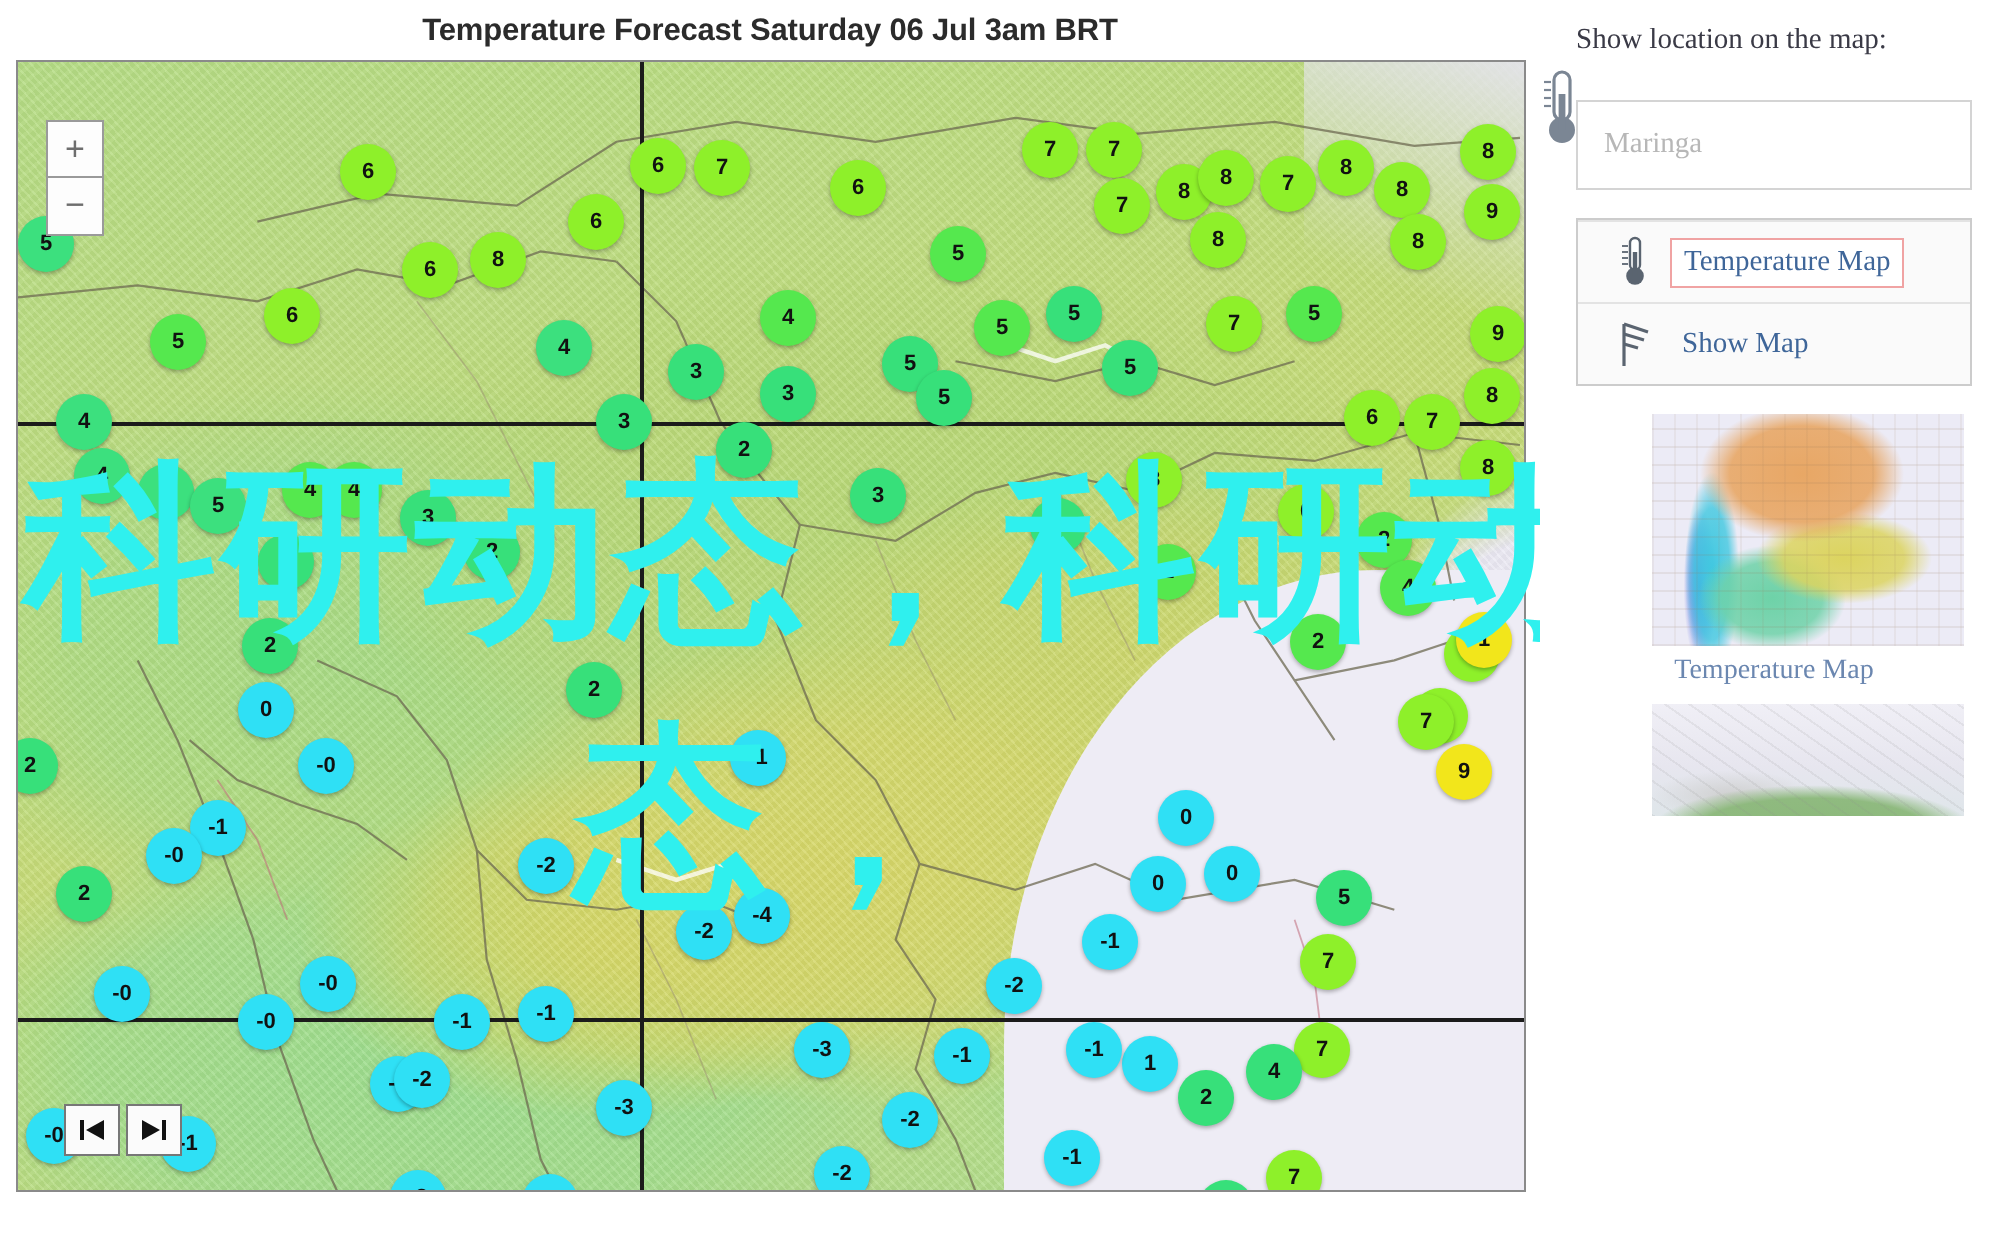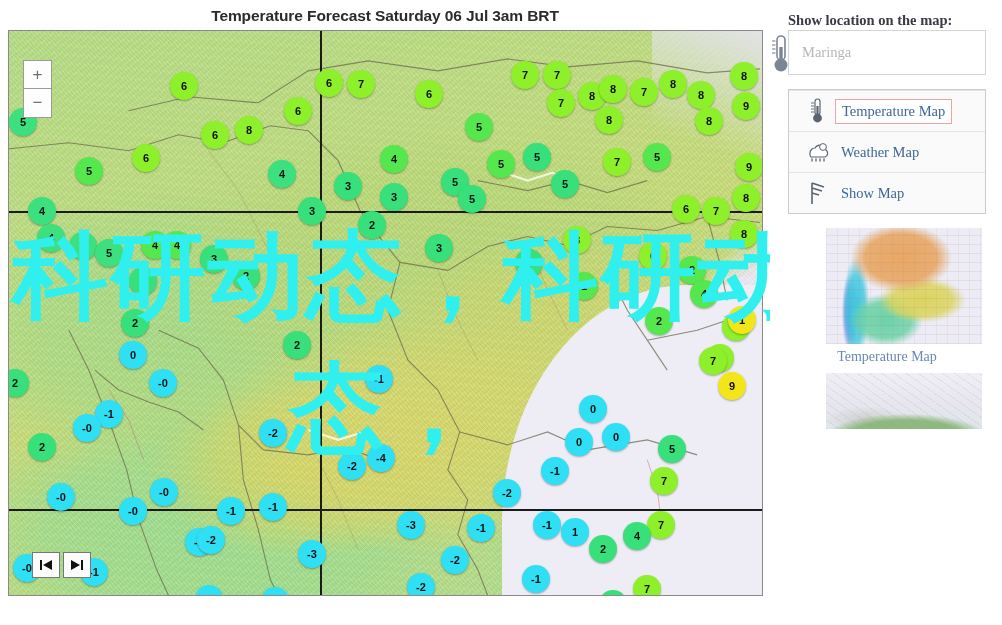--- a/index.html
+++ b/index.html
@@ -115,22 +115,22 @@
     position:absolute; left:0; top:330px; width:755px;
     font-size:96px; line-height:1; letter-spacing:2px;
   }
 
   
   #sidebar{
     position:absolute; left:770px; top:0; width:232px; height:625px;
     background:#ffffff; padding:12px 10px 0 18px;
   }
   #loc-label{
-    font-family:"Liberation Serif", serif; font-weight:bold;
-    font-size:14.5px; color:#3a3a46; margin-bottom:1px;
+    font-family:"Liberation Serif", serif; font-weight:normal;
+    font-size:14.5px; color:#3a3a46; margin-bottom:21px;
   }
   #loc-input{
     width:198px;height:45px;border:1px solid #d4d4d4;background:#fff;
     font-family:"Liberation Serif",serif;font-size:14.5px;color:#2c3e50;
     padding:0 13px;outline:none;
   }
   #loc-input::placeholder{color:#b7b7b7;}
   #symbols-box{
     margin-top:14px;width:198px;border:1px solid #ccc;background:#fafafa;
   }
@@ -398,35 +398,20 @@
                 <line x1="1" y1="5" x2="4" y2="5"></line>
                 <line x1="1" y1="8" x2="4" y2="8"></line>
                 <line x1="1" y1="11" x2="4" y2="11"></line>
                 <line x1="1" y1="14" x2="4" y2="14"></line>
               </g>
           </svg>
         </span>
         <span class="sym-lbl">Temperature Map</span>
       </div>
 
-      <div class="sym-row">
-        <span class="sym-ico">
-          <svg width="26" height="22" viewBox="0 0 26 22">
-            <path d="M6 12 a5 5 0 0 1 5-5 a6 6 0 0 1 11 2 a4 4 0 0 1 -1 7 H7 a4 4 0 0 1 -1 -4z" fill="#fff" stroke="#5a6470" stroke-width="1.2"></path>
-            <circle cx="19" cy="6" r="3.4" fill="#fff" stroke="#5a6470" stroke-width="1"></circle>
-            <g stroke="#5a6470" stroke-width="1.3" stroke-linecap="round">
-                <line x1="8" y1="18" x2="8" y2="20"></line>
-                <line x1="12" y1="18" x2="12" y2="20"></line>
-                <line x1="16" y1="18" x2="16" y2="20"></line>
-                <line x1="20" y1="18" x2="20" y2="20"></line>
-              </g>
-          </svg>
-        </span>
-        <span class="sym-lbl">Weather Map</span>
-      </div>
 
       <div class="sym-row">
         <span class="sym-ico">
           <svg width="24" height="26" viewBox="0 0 24 26">
             <line x1="7" y1="24" x2="7" y2="3" stroke="#5a6470" stroke-width="1.6"></line>
             <line x1="7" y1="3" x2="19" y2="7" stroke="#5a6470" stroke-width="1.6"></line>
             <line x1="7" y1="8" x2="17" y2="11" stroke="#5a6470" stroke-width="1.6"></line>
             <line x1="7" y1="13" x2="14" y2="15" stroke="#5a6470" stroke-width="1.6"></line>
           </svg>
         </span>

